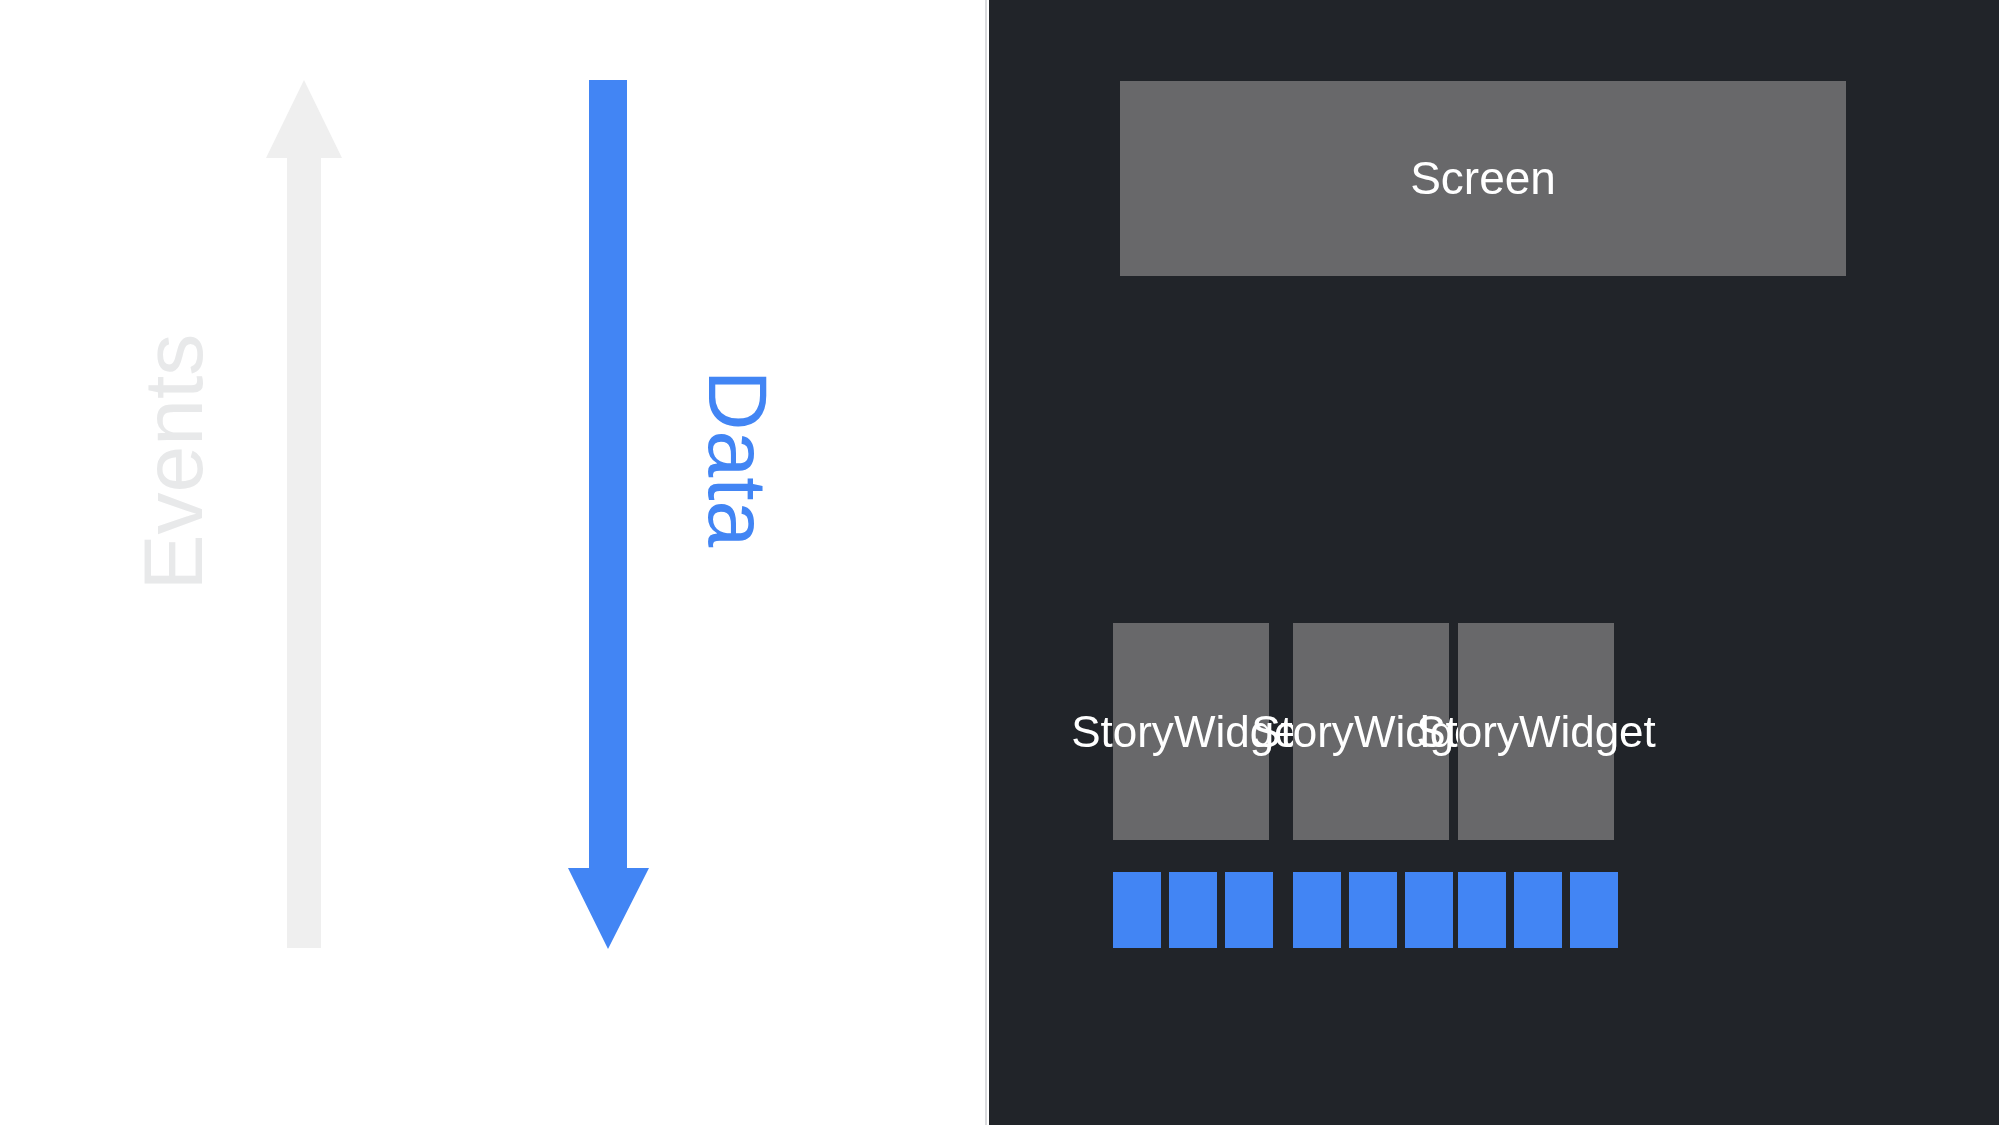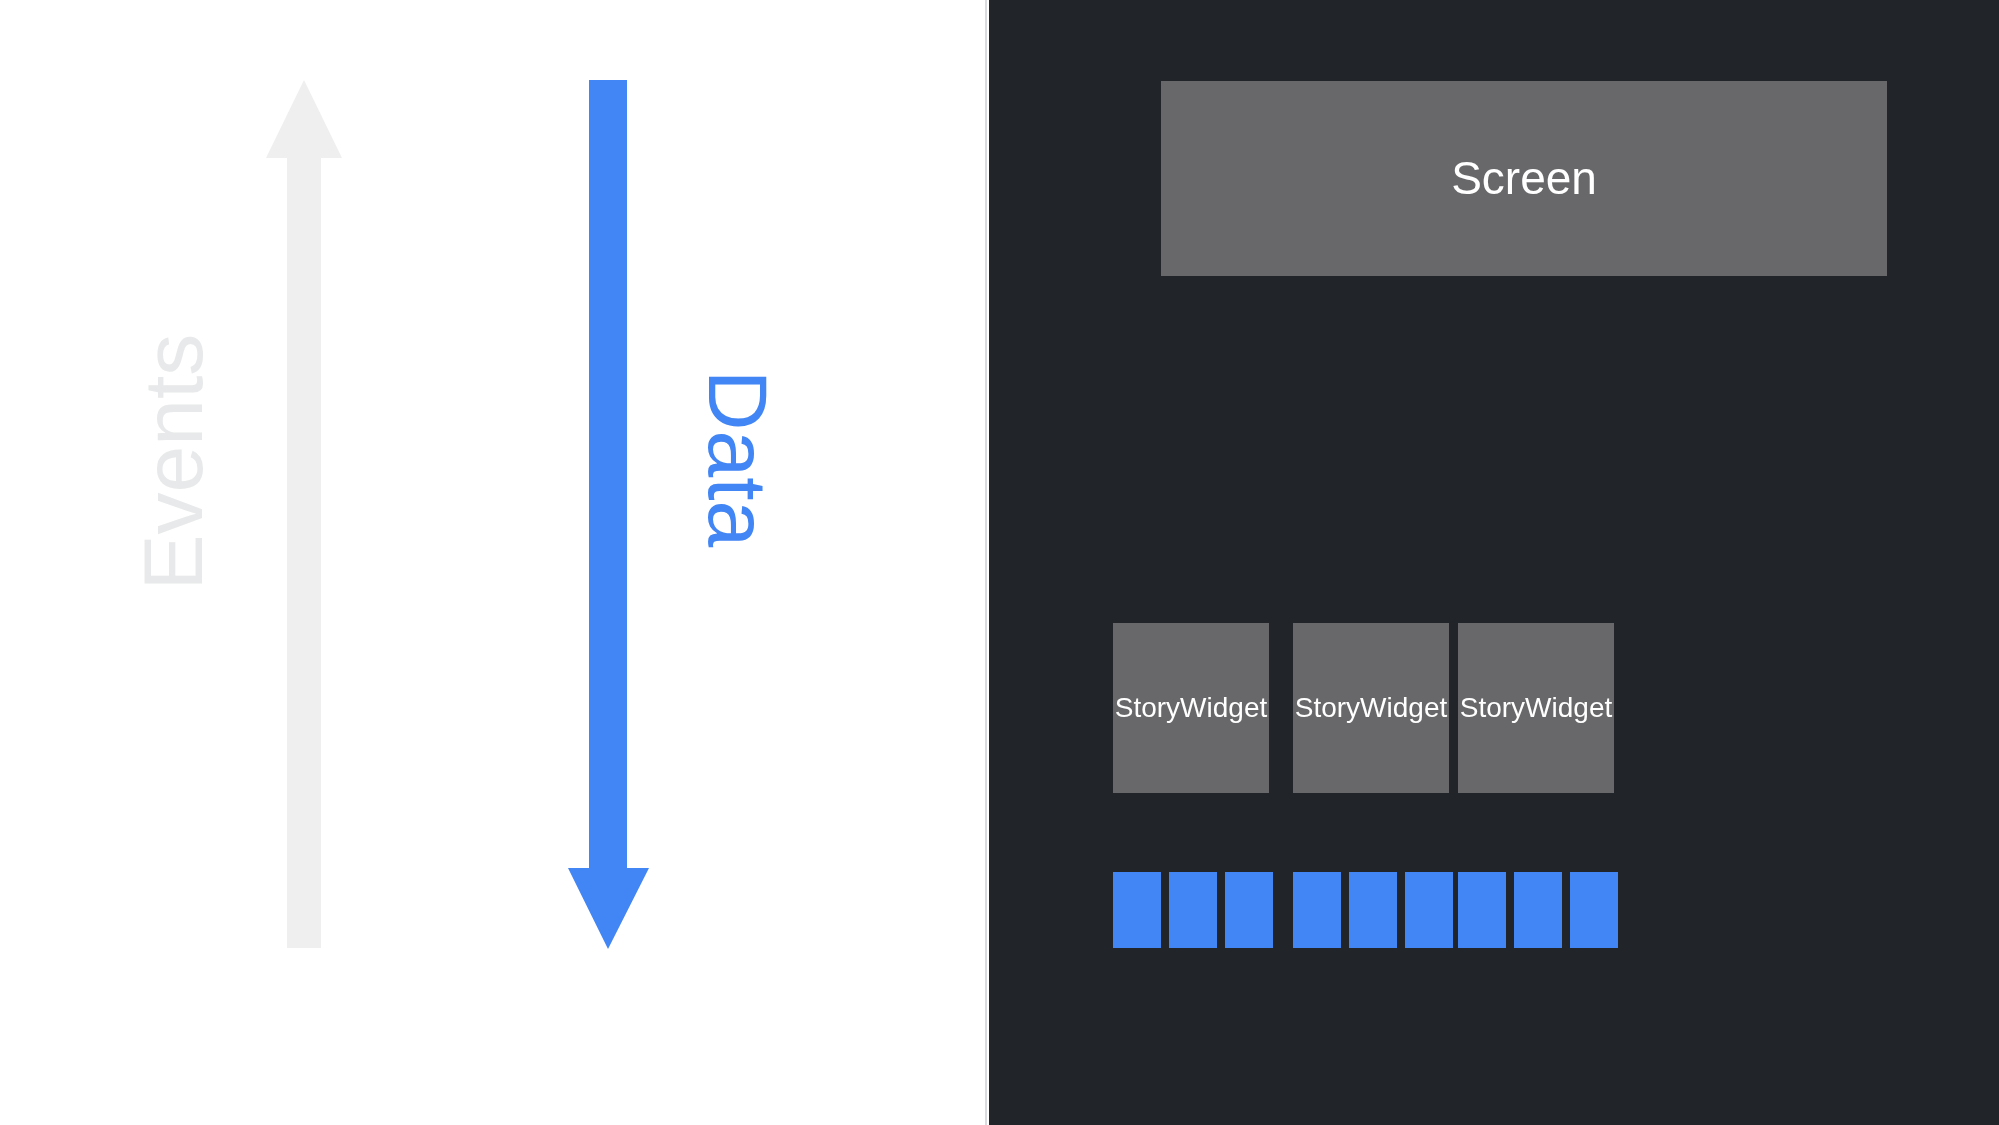--- a/index.html
+++ b/index.html
@@ -82,42 +82,42 @@
     display: flex;
     align-items: center;
     justify-content: center;
     color: #ffffff;
     font-size: 46px;
     font-weight: 400;
     line-height: 1.12;
     text-align: center;
     box-sizing: border-box;
   }
-  .node-screen   { left: 131px; top: 81px;  width: 726px; height: 195px; margin-left: 41px; }
+  .node-screen   { left: 131px; top: 81px;  width: 726px; height: 195px; }
   .node-newsfeed { left: 131px; top: 342px; width: 726px; height: 213px; }
 
   .widget-col {
     position: absolute;
     top: 623px;
     width: 156px;
   }
   .widget-col.c1 { left: 124px; }
   .widget-col.c2 { left: 304px; }
   .widget-col.c3 { left: 469px; }
 
   .node-widget {
     position: relative;
     width: 156px;
-    height: 170px;
+    height: 217px;
     background: #68686a;
     display: flex;
     align-items: center;
     justify-content: center;
     color: #ffffff;
-    font-size: 28px;
+    font-size: 44px;
     font-weight: 400;
     line-height: 1.13;
     text-align: center;
     box-sizing: border-box;
     padding: 0 2px;
   }
   .leaf-row {
     position: absolute;
     top: 249px;
     left: 0;

